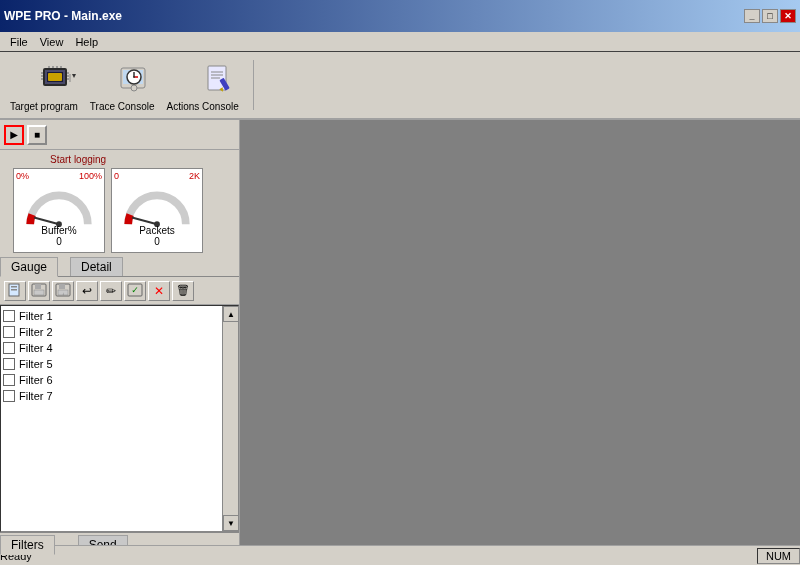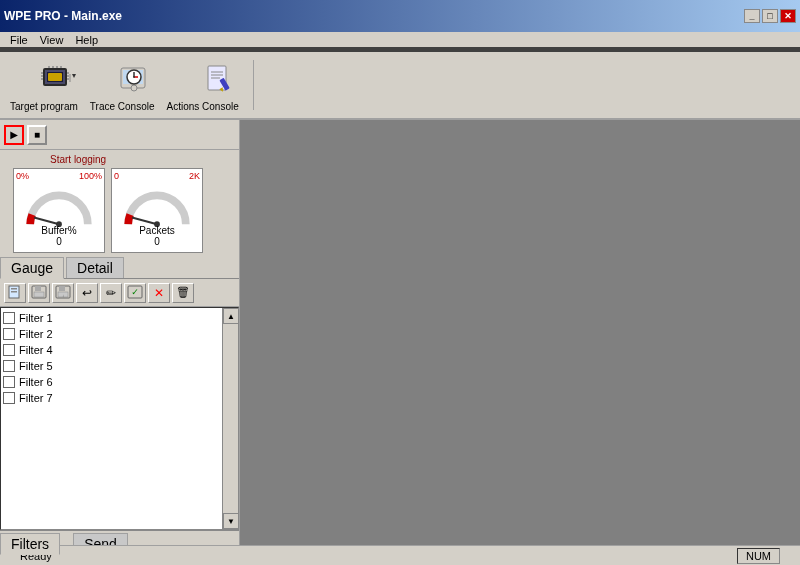--- a/index.html
+++ b/index.html
@@ -36,21 +36,21 @@
       color: #000;
     }
 
     
     #menu-bar {
       background: #d4d0c8;
       height: 20px;
       display: flex;
       align-items: center;
       padding: 0 4px;
-      border-bottom: 5px solid #404040;
+      border-bottom: 1px solid #404040;
     }
     .menu-item {
       padding: 2px 6px;
       cursor: pointer;
       font-size: 11px;
     }
 
     
     #toolbar {
       background: #d4d0c8;
@@ -171,22 +171,22 @@
       display: flex;
       border-bottom: 1px solid #888;
       background: #d4d0c8;
     }
     .tab {
       padding: 2px 10px;
       border: 1px solid #a0a0a0;
       border-bottom: none;
       background: #c8c8c8;
       cursor: pointer;
-      font-size: 14px;
-      margin-right: 2px;
+      font-size: 12px;
+      margin-right: 12px;
       margin-top: 2px;
     }
     .tab.active {
       background: #d4d0c8;
       border-bottom: 1px solid #d4d0c8;
       margin-bottom: -1px;
       z-index: 1;
     }
 
     
@@ -267,21 +267,21 @@
     
     #status-bar {
       position: absolute;
       bottom: 0; left: 0; right: 0;
       height: 20px;
       background: #d4d0c8;
       border-top: 1px solid #a0a0a0;
       display: flex;
       align-items: center;
       justify-content: space-between;
-      padding: 0 20px;
+      padding: 0 0;
       font-size: 11px;
     }
     #status-text { flex: 1; }
     #num-indicator {
       border: 1px inset #888;
       padding: 1px 8px;
       font-size: 11px;
     }
   </style>
 </head>

